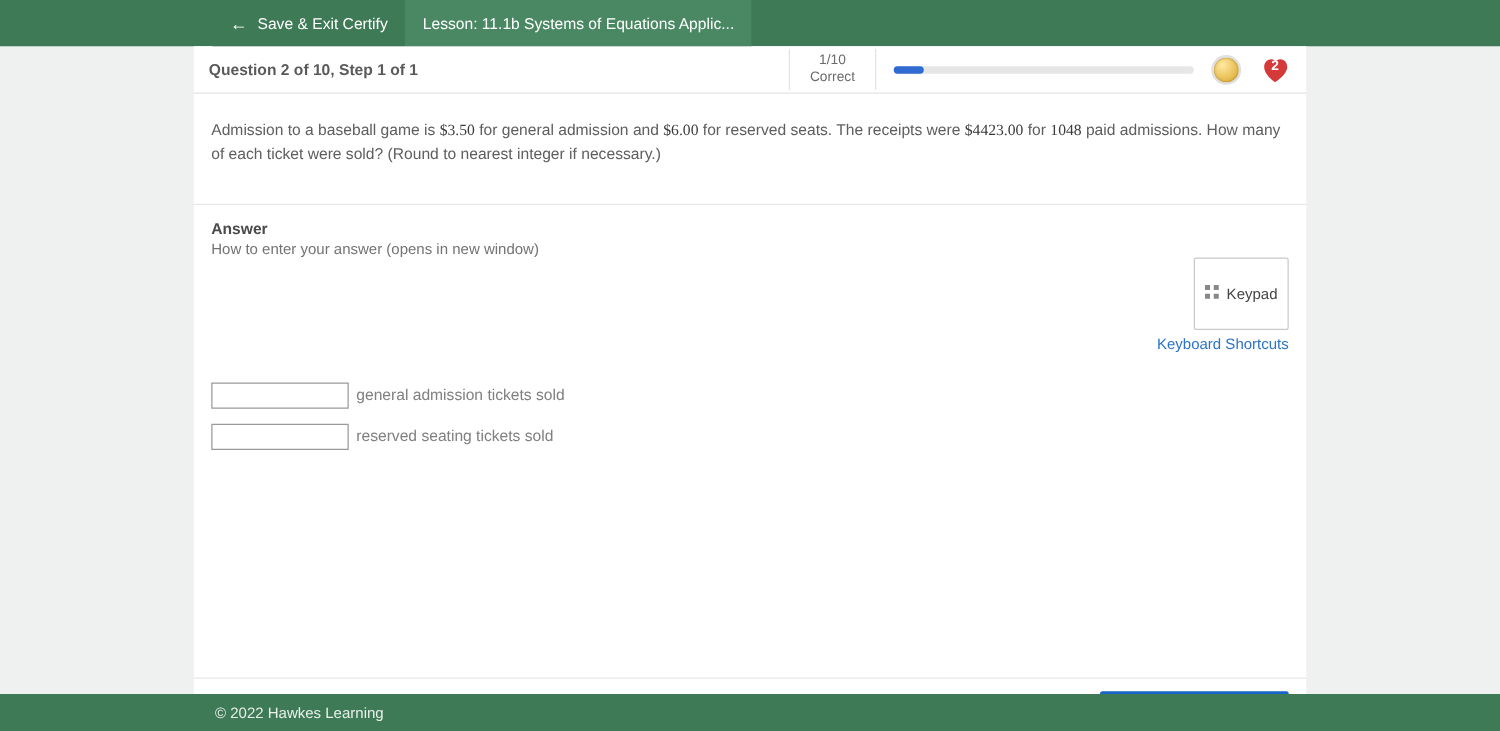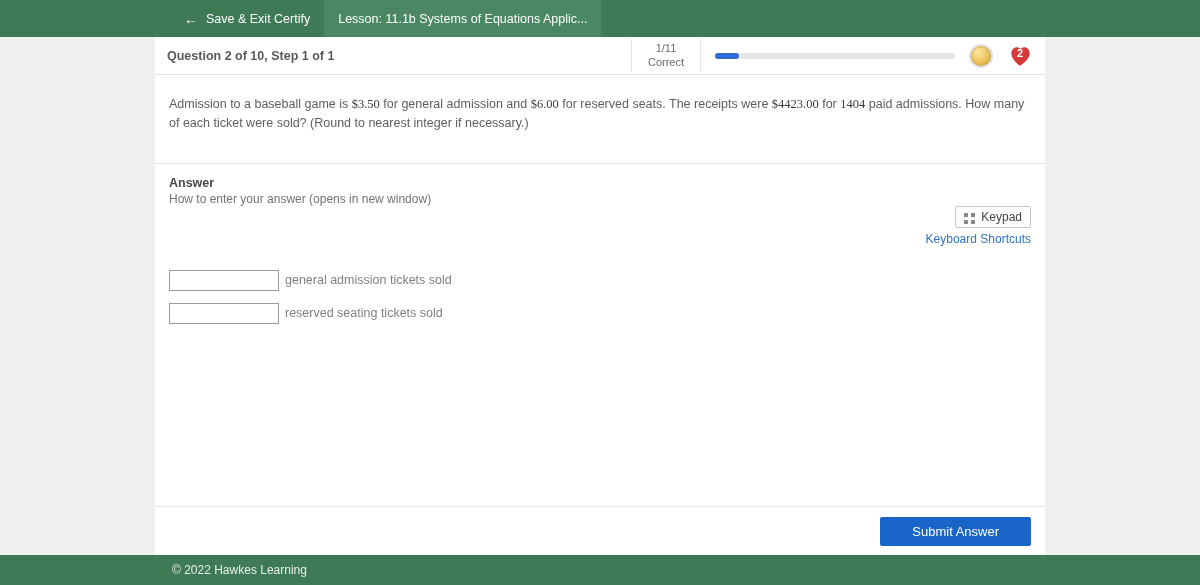--- a/index.html
+++ b/index.html
@@ -164,25 +164,25 @@
   .answer-right {
     margin-left: auto;
     display: flex;
     flex-direction: column;
     align-items: flex-end;
     gap: 4px;
   }
   .keypad-btn {
     border: 1px solid #c9c9c9;
     background: #fff;
-    padding: 3px 8px;
+    padding: 21px 8px;
     font-size: 12px;
     color: #444;
     display: flex;
-    align-items: flex-end;
+    align-items: flex-start;
     gap: 6px;
     border-radius: 2px;
     cursor: pointer;
   }
   .keypad-btn .grid-icon {
     display: inline-block;
     width: 11px; height: 11px;
     background:
       linear-gradient(#888,#888), linear-gradient(#888,#888),
       linear-gradient(#888,#888), linear-gradient(#888,#888);
@@ -260,38 +260,38 @@
   </div>
   <div class="spacer"></div>
 </div>
 
 <div class="panel">
 
   <div class="question-header">
     <div class="qtitle">Question 2 of 10, Step 1 of 1</div>
     <div class="progress-area">
       <div class="correct-box">
-        <div>1/11</div>
+        <div>1/10</div>
         <div>Correct</div>
       </div>
       <div class="progress-bar">
         <div class="progress-fill"></div>
       </div>
       <div class="coin"></div>
       <div class="heart">
         <svg viewBox="0 0 24 24">
           <path fill="#d43a3a" d="M12 21s-8-5.3-8-11.2C4 6.2 6.5 4 9.2 4c1.6 0 2.9.9 3.3 1.6C13 4.9 14.3 4 15.9 4 18.6 4 21 6.2 21 9.8 21 15.7 12 21 12 21z"></path>
         </svg>
         <span class="count">2</span>
       </div>
     </div>
   </div>
 
   <div class="question-body">
-    <span>Admission to a baseball game is </span><span class="money">$3.50</span><span> for general admission and </span><span class="money">$6.00</span><span> for reserved seats.  The receipts were </span><span class="money">$4423.00</span><span> for </span><span class="num">1404</span><span> paid admissions.  How many of each ticket were sold?  (Round to nearest integer if necessary.)</span>
+    <span>Admission to a baseball game is </span><span class="money">$3.50</span><span> for general admission and </span><span class="money">$6.00</span><span> for reserved seats.  The receipts were </span><span class="money">$4423.00</span><span> for </span><span class="num">1048</span><span> paid admissions.  How many of each ticket were sold?  (Round to nearest integer if necessary.)</span>
   </div>
 
   <div class="answer-header">
     <div class="answer-left">
       <div class="answer-label">Answer</div>
       <a class="answer-help">How to enter your answer (opens in new window)</a>
     </div>
     <div class="answer-right">
       <button class="keypad-btn">
         <span class="grid-icon"></span>

